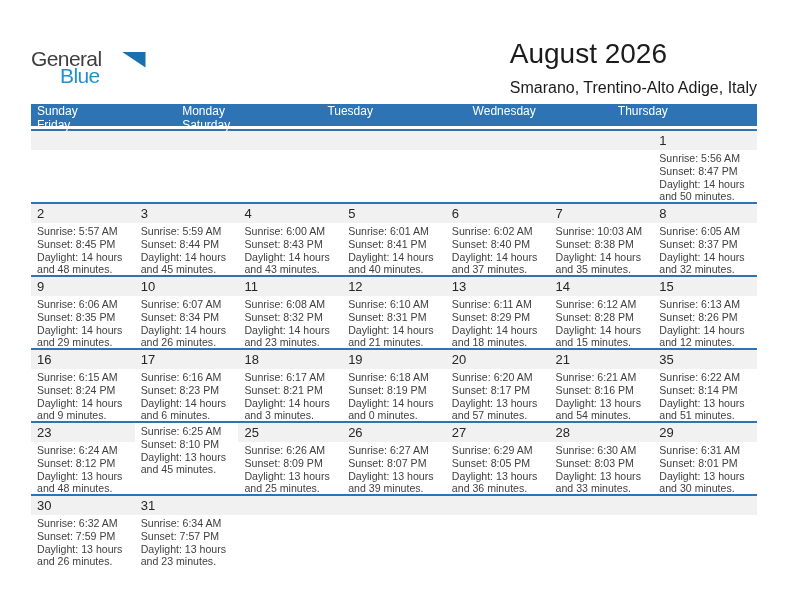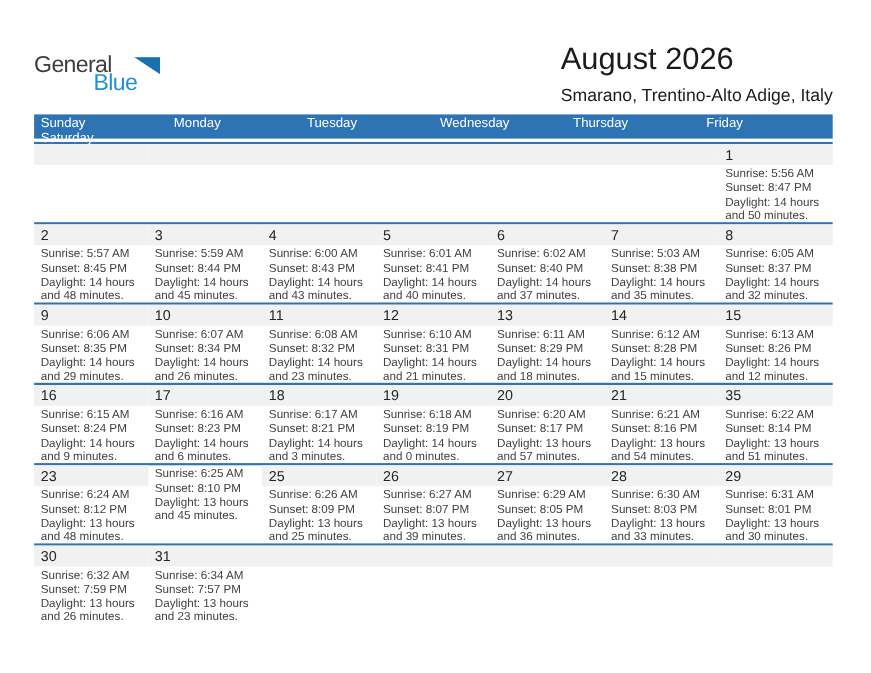--- a/index.html
+++ b/index.html
@@ -24,29 +24,29 @@
     position:absolute;left:31px;top:38px;width:726px;
     display:flex;justify-content:space-between;align-items:flex-start;
   }
   .logo{padding-top:10px;line-height:1;}
   .logo-row{display:flex;align-items:center;gap:19px;}
   .logo-general{font-size:21px;color:#3e3e40;letter-spacing:-0.6px;}
   .logo-tri{width:24px;height:16px;margin-top:2px;margin-left:1px;
     background:var(--tri-blue);
     clip-path:polygon(0 0,100% 0,100% 100%);}
   .logo-blue{font-size:21px;color:var(--logo-blue);letter-spacing:-0.6px;
-    margin-left:54px;margin-top:-4px;}
+    margin-left:29px;margin-top:-4px;}
   .titles{text-align:left;}
   .title{font-size:28px;color:var(--text-dark);font-weight:400;}
   .subtitle{font-size:16px;color:var(--text-dark);margin-top:9px;}
 
   
   .calendar{position:absolute;left:31px;top:104px;width:726px;}
   .weekday-header{
-    display:grid;grid-template-columns:repeat(6,1fr);
+    display:grid;grid-template-columns:repeat(5,1fr);
     background:var(--header-blue);height:22px;align-items:center;
   }
   .weekday{color:#fff;font-size:12px;padding-left:6px;font-weight:400;}
   .calendar-grid{margin-top:3px;}
   .week-row{
     display:grid;grid-template-columns:repeat(7,1fr);
     border-top:2px solid var(--header-blue);
   }
   .day-num{
     height:19px;line-height:19px;background:var(--band-gray);
@@ -164,21 +164,21 @@
             <div class="day-detail">
               <div>Sunrise: 6:02 AM</div>
               <div>Sunset: 8:40 PM</div>
               <div>Daylight: 14 hours</div>
               <div>and 37 minutes.</div>
             </div>
           </div>
           <div class="day-cell">
             <div class="day-num">7</div>
             <div class="day-detail">
-              <div>Sunrise: 5:03 AM</div>
+              <div>Sunrise: 10:03 AM</div>
               <div>Sunset: 8:38 PM</div>
               <div>Daylight: 14 hours</div>
               <div>and 35 minutes.</div>
             </div>
           </div>
           <div class="day-cell">
             <div class="day-num">8</div>
             <div class="day-detail">
               <div>Sunrise: 6:05 AM</div>
               <div>Sunset: 8:37 PM</div>

